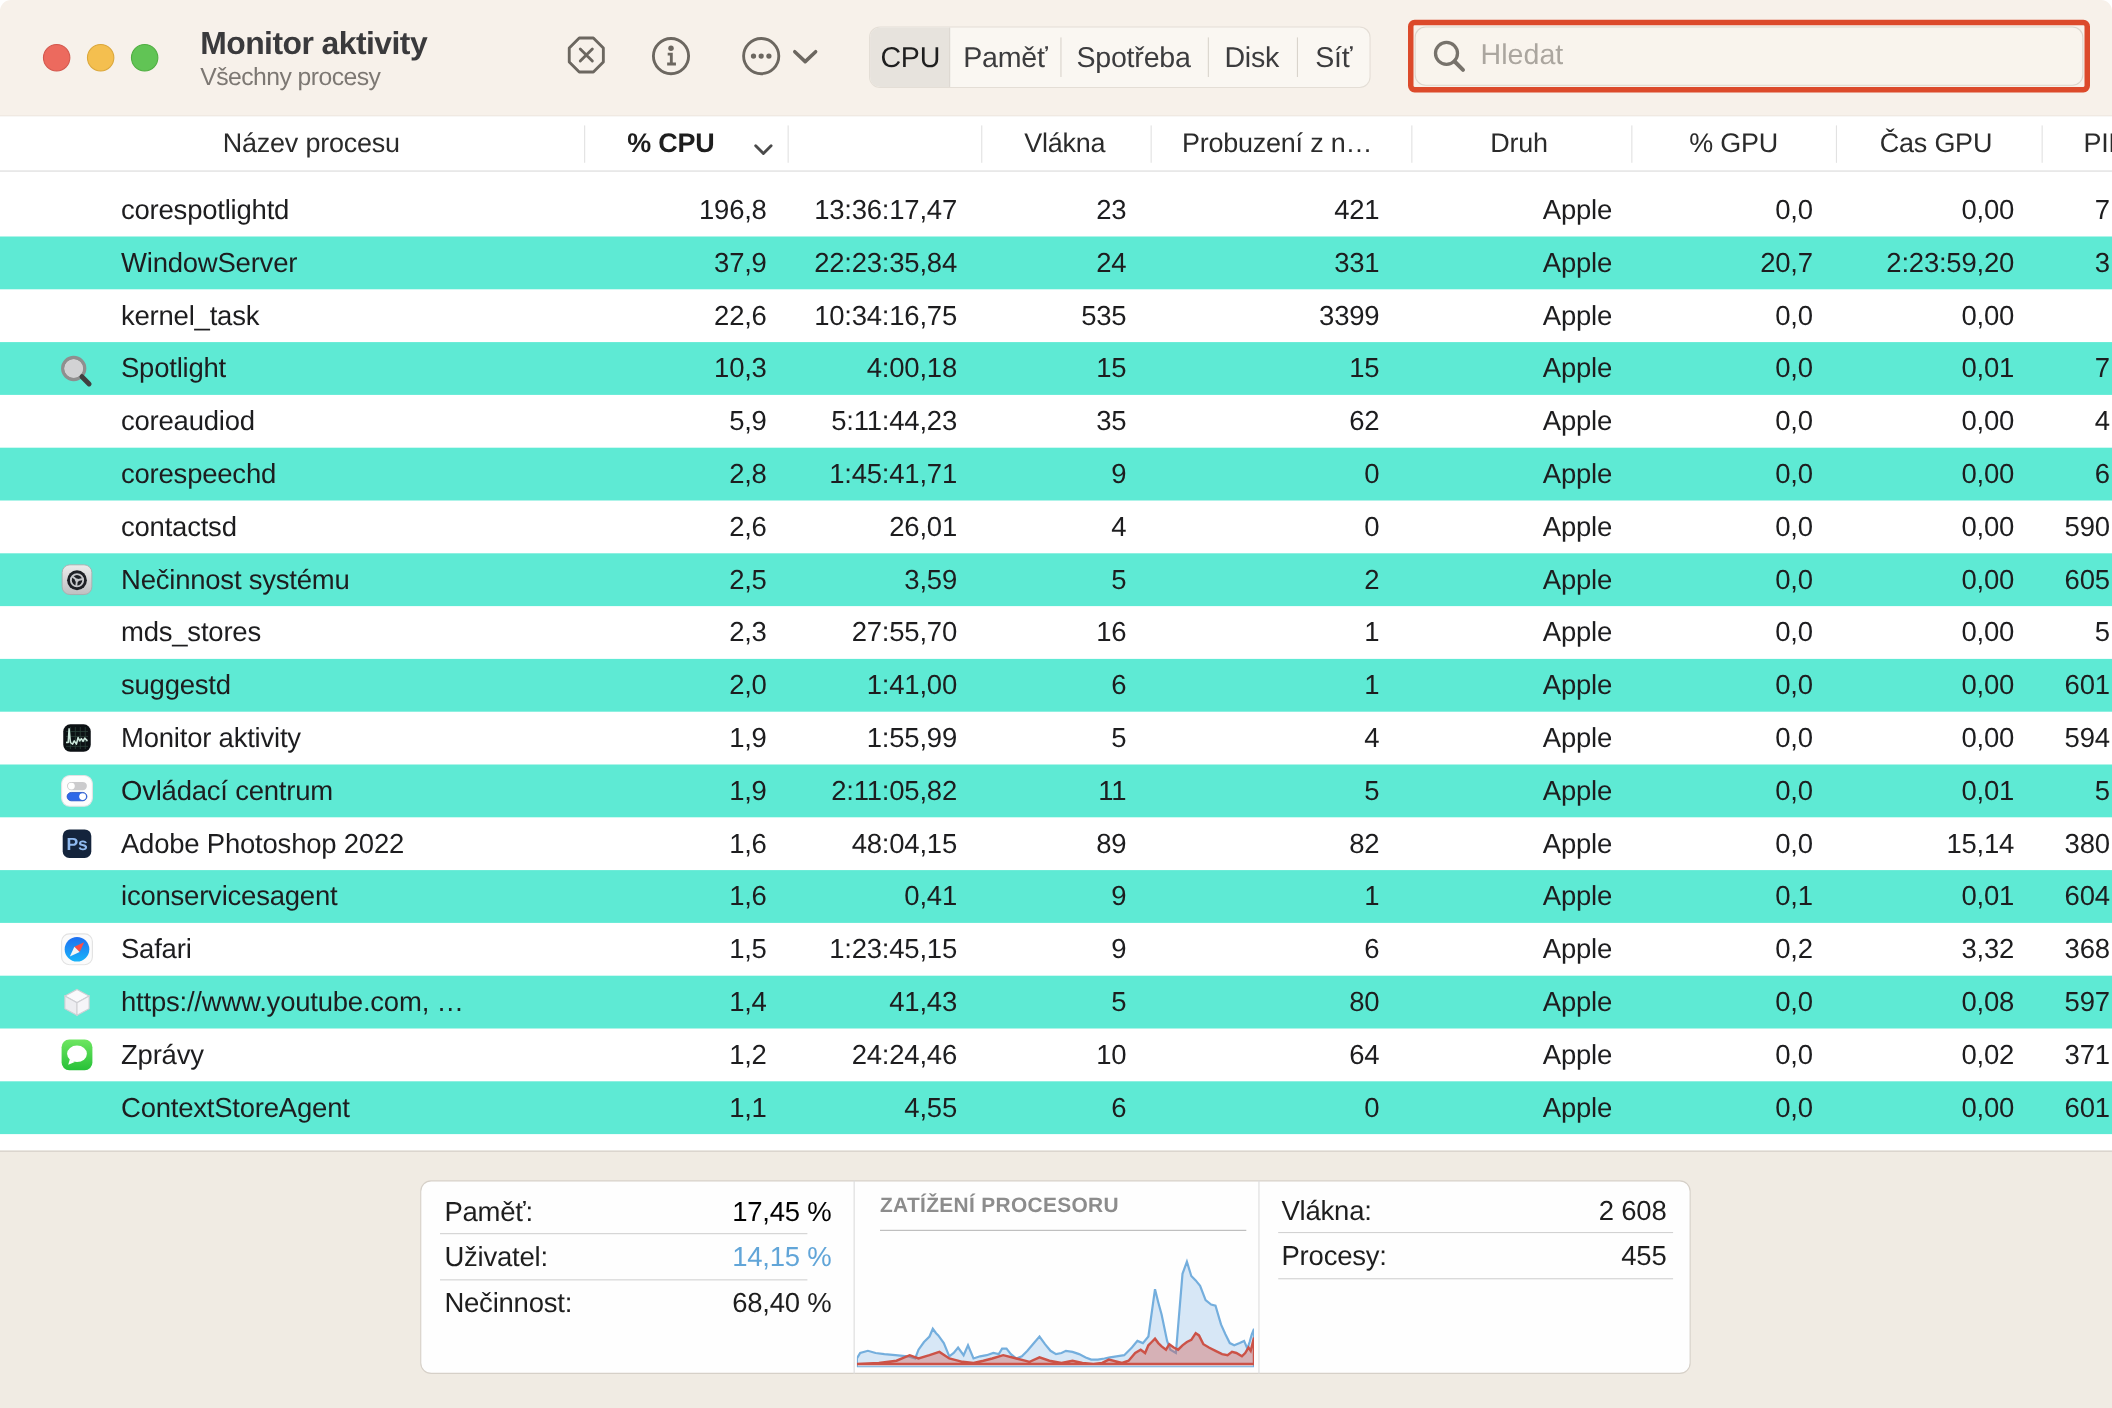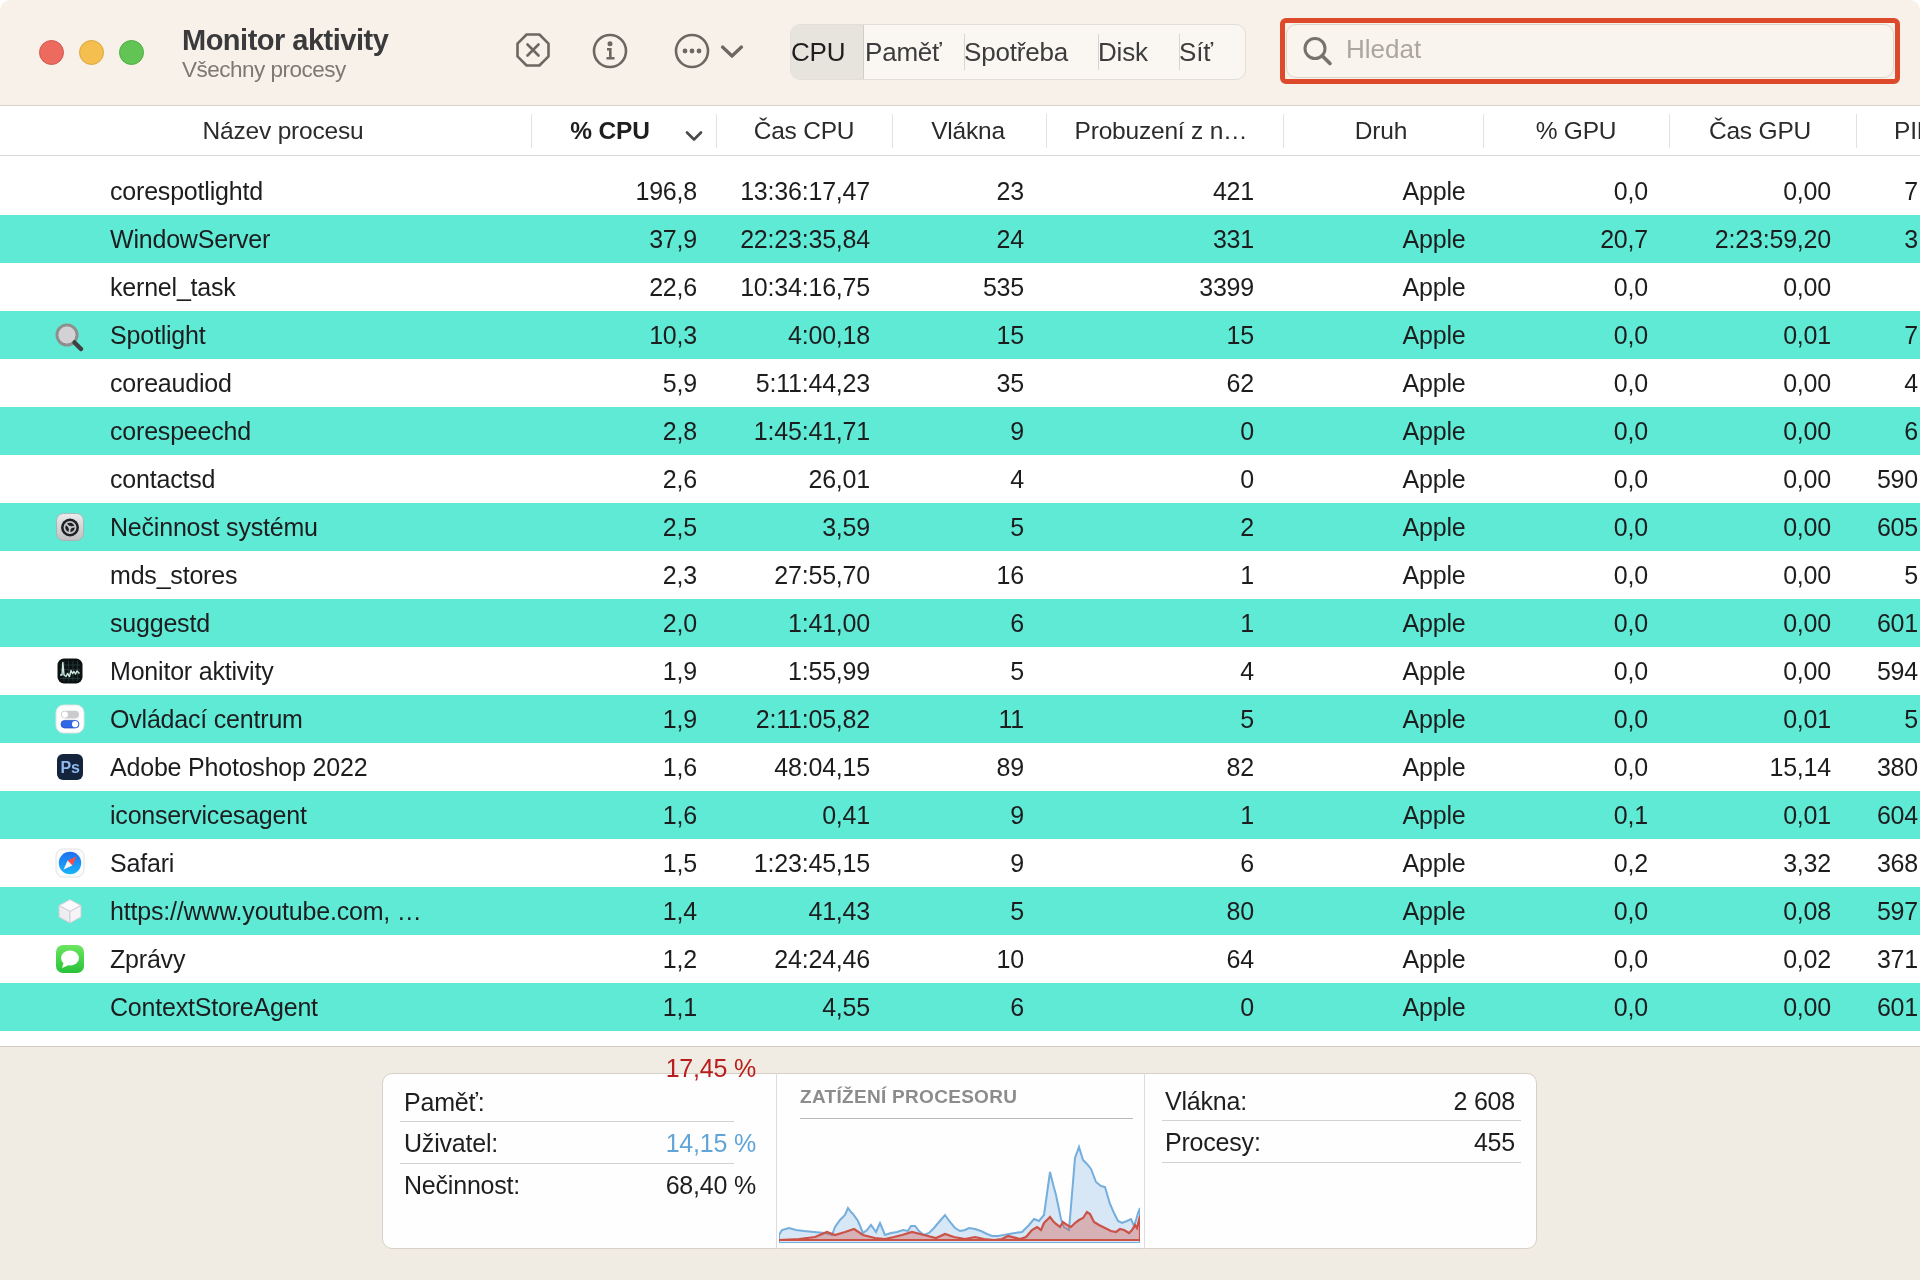--- a/index.html
+++ b/index.html
@@ -6,21 +6,21 @@
 body{position:relative;font-family:"Liberation Sans",sans-serif;background:#fff;-webkit-font-smoothing:antialiased}
 .abs{position:absolute}
 
 #toolbar{position:absolute;top:0;left:0;width:1920px;height:106px;background:#f7f1ea;border-bottom:1px solid #d9d3cb;border-radius:10px 10px 0 0}
 .tl{position:absolute;top:40px;width:25px;height:25px;border-radius:50%}
 #title{position:absolute;left:182px;top:24px;font-size:29px;font-weight:bold;color:#3a3a3c;letter-spacing:-0.5px}
 #subtitle{position:absolute;left:182px;top:57px;font-size:22.5px;color:#7d7873;letter-spacing:-0.5px}
 
 #seg{position:absolute;left:790px;top:24px;width:456px;height:56px;background:#faf7f2;border:1px solid #e4ded6;border-radius:10px}
 #segsel{position:absolute;left:0;top:0;width:73px;height:54px;background:#e7e3dd;border-radius:9px 0 0 9px;border-right:1px solid #d2cdc5}
-.segt{position:absolute;top:0;height:54px;line-height:54px;text-align:left;font-size:26px;color:#3c3c3e;letter-spacing:-0.2px}
+.segt{position:absolute;top:0;height:54px;line-height:54px;text-align:center;font-size:26px;color:#3c3c3e;letter-spacing:-0.2px}
 .segsep{position:absolute;top:9px;height:36px;width:1px;background:#d9d4cc}
 
 #redbox{position:absolute;left:1280px;top:18px;width:620px;height:66px;border:5px solid #dc4a2b;border-radius:6px}
 #search{position:absolute;left:1286px;top:24px;width:608px;height:54px;background:#f9f4ed;border:1px solid #dcd5cc;border-radius:10px}
 #hledat{position:absolute;left:1346px;top:22px;height:54px;line-height:54px;font-size:26px;color:#aba69f}
 
 #thead{position:absolute;top:106px;left:0;width:1920px;height:50px;background:#fff;border-bottom:1px solid #dadada}
 .hsep{position:absolute;top:8px;height:34px;width:1px;background:#e2e2e2}
 .h{position:absolute;top:0;height:50px;line-height:50px;text-align:center;font-size:24.5px;color:#2b2b2b;letter-spacing:-0.2px}
 
@@ -91,21 +91,20 @@
   <div class="hsep" style="left:1046px"></div>
   <div class="hsep" style="left:1283px"></div>
   <div class="hsep" style="left:1483px"></div>
   <div class="hsep" style="left:1669px"></div>
   <div class="hsep" style="left:1856px"></div>
   <div class="h" style="left:133px;width:300px">Název procesu</div>
   <div class="h" style="left:510px;width:200px;font-weight:bold;color:#1e1e1e">% CPU</div>
   <svg class="abs" style="left:684px;top:23px" width="20" height="14" viewBox="0 0 20 14" fill="none" stroke="#4a4a4a" stroke-width="2.6" stroke-linecap="round" stroke-linejoin="round">
       <path d="M3 3.5 L10 10.5 L17 3.5"></path>
     </svg>
-  <div class="h" style="left:704px;width:200px">Čas CPU</div>
   <div class="h" style="left:868px;width:200px">Vlákna</div>
   <div class="h" style="left:1061px;width:200px">Probuzení z n…</div>
   <div class="h" style="left:1281px;width:200px">Druh</div>
   <div class="h" style="left:1476px;width:200px">% GPU</div>
   <div class="h" style="left:1660px;width:200px">Čas GPU</div>
   <div class="h" style="left:1894px;width:80px;text-align:left">PID</div>
 </div>
 <div class="r" style="top:167px">
     <span class="nm">corespotlightd</span>
     <span class="n" style="right:1223px">196,8</span>
@@ -375,21 +374,21 @@
     <span class="druh">Apple</span>
     <span class="n" style="right:272px">0,0</span>
     <span class="n" style="right:89px">0,00</span>
     <span class="n" style="right:2px">601</span>
   </div>
 <div id="panelbg"></div>
 <div id="box"></div>
 <div class="vdiv" style="left:776px"></div>
 <div class="vdiv" style="left:1144px"></div>
 <div class="lbl" style="left:404px;top:1088px">Paměť:</div>
-<div class="lbl" style="right:1164px;top:1054px;color:#b91c1c">17,45&nbsp;%</div>
+<div class="lbl" style="right:1164px;top:1088px;color:#000000">17,45&nbsp;%</div>
 <div class="hline" style="left:400px;top:1121px;width:334px"></div>
 <div class="lbl" style="left:404px;top:1129px">Uživatel:</div>
 <div class="lbl" style="right:1164px;top:1129px;color:#61a5d8">14,15&nbsp;%</div>
 <div class="hline" style="left:400px;top:1163px;width:334px"></div>
 <div class="lbl" style="left:404px;top:1171px">Nečinnost:</div>
 <div class="lbl" style="right:1164px;top:1171px">68,40&nbsp;%</div>
 <div id="chtitle">ZATÍŽENÍ PROCESORU</div>
 <div class="hline" style="left:800px;top:1118px;width:333px;background:#b9b9b9"></div>
 <svg class="abs" style="left:779px;top:1124px" width="361" height="119" viewBox="0 0 361 119">
 <path d="M0,111 L3,106 L10,104 L17,106 L25,107 L35,108 L46,109 L53,111 L56,103 L61,96 L66,91 L69,84 L72,88 L74,90 L79,97 L84,109 L88,106 L92,101 L97,108 L101,99 L106,111 L112,109 L118,108 L124,106 L129,107 L132,102 L136,102 L140,107 L145,111 L150,109 L155,104 L160,98 L166,91 L171,98 L176,104 L181,107 L186,106 L190,104 L196,105 L202,107 L208,110 L213,112 L219,112 L225,111 L230,110 L236,109 L243,108 L250,101 L255,95 L260,97 L265,91 L271,48 L274,60 L277,71 L282,95 L285,103 L290,106 L296,34 L300,23 L304,36 L308,40 L312,45 L317,58 L322,62 L326,63 L331,80 L335,89 L339,97 L343,99 L348,97 L352,95 L355,102 L357,96 L359,89 L361,84 L361,119 L0,119 Z" fill="#d7e7f6" stroke="#74aedd" stroke-width="2"></path>

